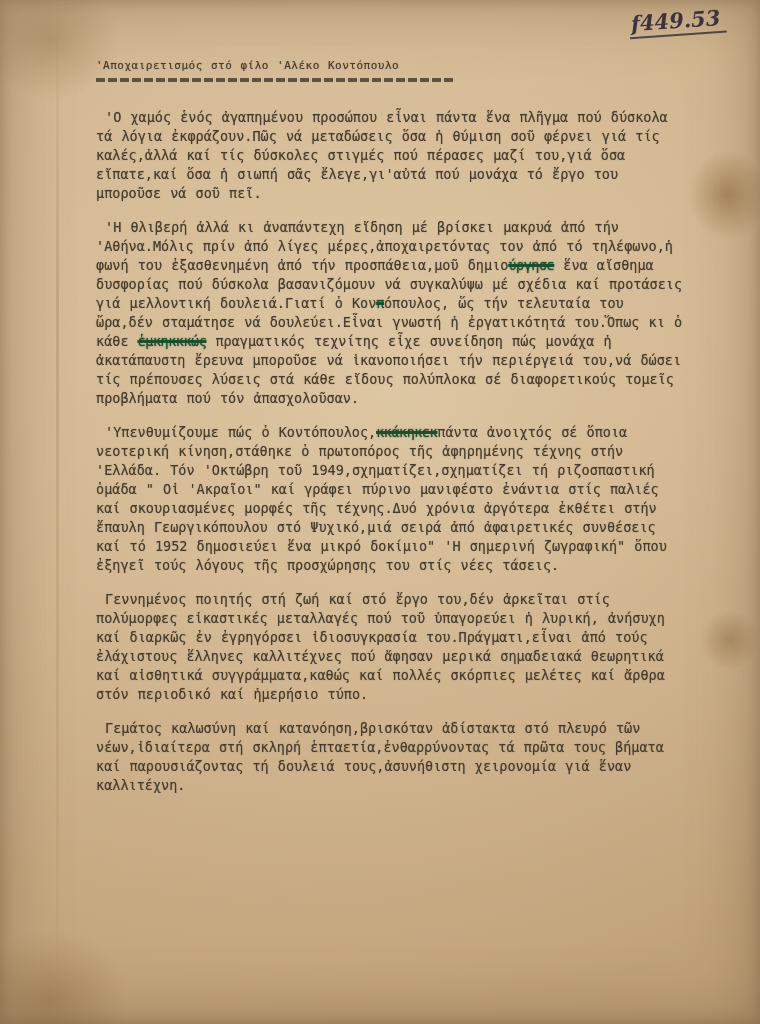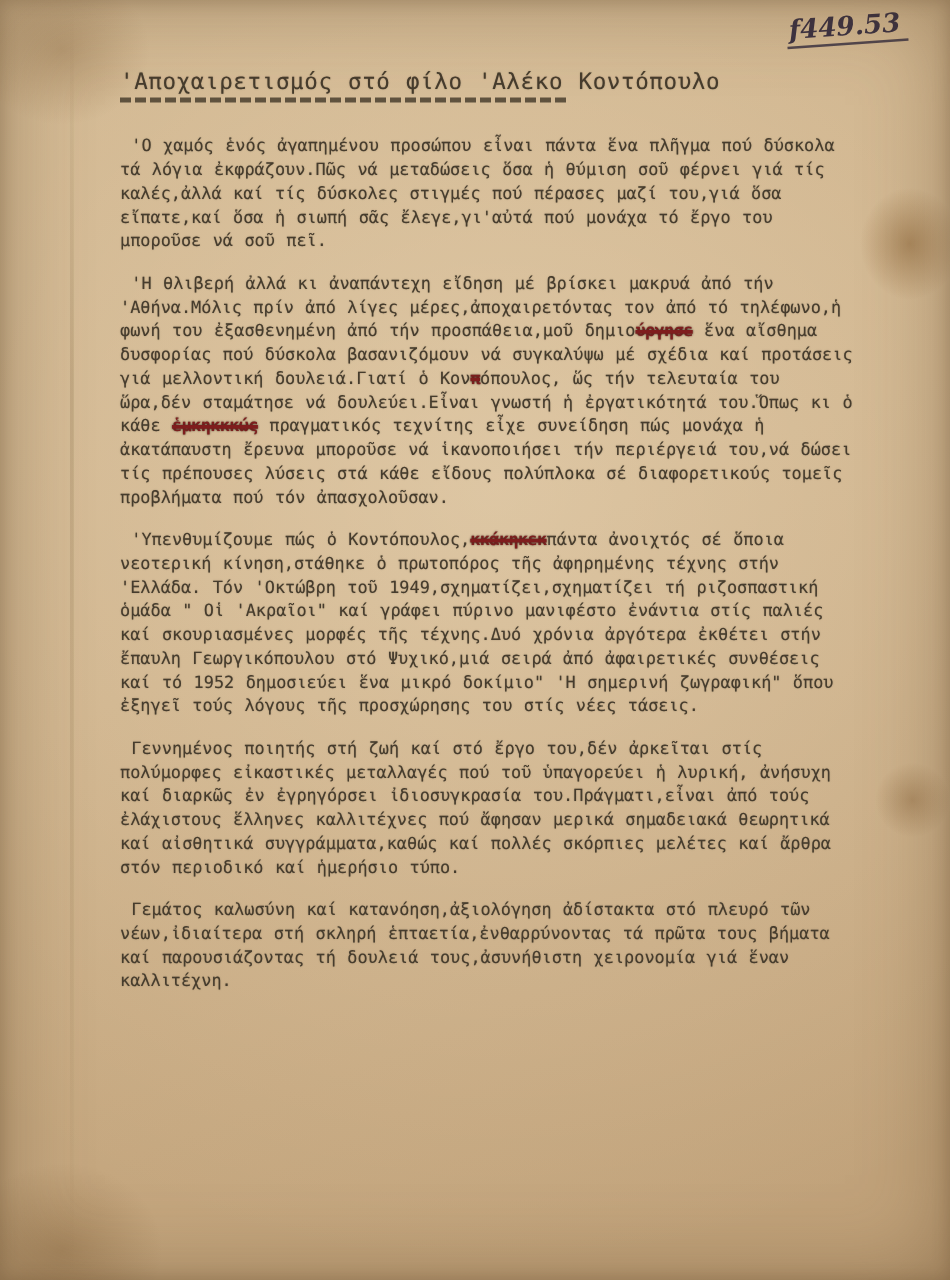--- a/index.html
+++ b/index.html
@@ -36,29 +36,29 @@
     border-bottom:2px solid rgba(58,49,66,0.85);
     padding:0 6px 1px 2px;
   }
 
   .content {
     position:absolute; left:96px; top:56px; width:588px; z-index:3;
     color:#463c2d; font-size:13.5px; line-height:19px;
     text-shadow:0 0 1px rgba(70,60,45,0.55);
     word-spacing:1px;
   }
-  .title { font-size:18px; white-space:nowrap; letter-spacing:0.5px; }
+  .title { font-size:11px; white-space:nowrap; letter-spacing:0.5px; }
   .title-underline {
     height:4px; width:360px; margin:3px 0 26px 0;
     background:repeating-linear-gradient(90deg, #4a3f2e 0 9px, rgba(0,0,0,0) 9px 12px);
     opacity:0.85;
   }
   p.para { margin:0 0 15px 0; text-indent:9px; }
   .struck {
-    font-weight:bold; color:#7f1d1d;
+    font-weight:normal; color:#14532d;
     text-decoration:line-through;
     text-decoration-thickness:2.5px;
     text-shadow:0 0 1.5px rgba(53,44,32,0.9);
     letter-spacing:-0.5px;
   }
 </style>
 </head>
 <body>
 
 <div class="stain stain-top-left"></div>
@@ -70,16 +70,16 @@
 <div class="annotation">f449.53</div>
 
 <div class="content">
   <div class="title">'Αποχαιρετισμός στό φίλο 'Αλέκο Κοντόπουλο</div>
   <div class="title-underline"></div>
 
   <p class="para"><span>'Ο χαμός ἑνός ἀγαπημένου προσώπου εἶναι πάντα ἕνα πλῆγμα πού δύσκολα τά λόγια ἐκφράζουν.Πῶς νά μεταδώσεις ὅσα ἡ θύμιση σοῦ φέρνει γιά τίς καλές,ἀλλά καί τίς δύσκολες στιγμές πού πέρασες μαζί του,γιά ὅσα εἴπατε,καί ὅσα ἡ σιωπή σᾶς ἔλεγε,γι'αὐτά πού μονάχα τό ἔργο του μποροῦσε νά σοῦ πεῖ.</span></p>
   <p class="para"><span>'Η θλιβερή ἀλλά κι ἀναπάντεχη εἴδηση μέ βρίσκει μακρυά ἀπό τήν 'Αθήνα.Μόλις πρίν ἀπό λίγες μέρες,ἀποχαιρετόντας τον ἀπό τό τηλέφωνο,ἡ φωνή του ἐξασθενημένη ἀπό τήν προσπάθεια,μοῦ δημιο</span><span class="struck">ύργησε</span><span> ἕνα αἴσθημα δυσφορίας πού δύσκολα βασανιζόμουν νά συγκαλύψω μέ σχέδια καί προτάσεις γιά μελλοντική δουλειά.Γιατί ὁ Κον</span><span class="struck">π</span><span>όπουλος, ὥς τήν τελευταία του ὥρα,δέν σταμάτησε νά δουλεύει.Εἶναι γνωστή ἡ ἐργατικότητά του.Ὅπως κι ὁ κάθε </span><span class="struck">ἑμκηκκκώς</span><span> πραγματικός τεχνίτης εἶχε συνείδηση πώς μονάχα ἡ ἀκατάπαυστη ἔρευνα μποροῦσε νά ἱκανοποιήσει τήν περιέργειά του,νά δώσει τίς πρέπουσες λύσεις στά κάθε εἴδους πολύπλοκα σέ διαφορετικούς τομεῖς προβλήματα πού τόν ἀπασχολοῦσαν.</span></p>
   <p class="para"><span>'Υπενθυμίζουμε πώς ὁ Κοντόπουλος,</span><span class="struck">κκάκηκεκ</span><span>πάντα ἀνοιχτός σέ ὅποια νεοτερική κίνηση,στάθηκε ὁ πρωτοπόρος τῆς ἀφηρημένης τέχνης στήν 'Ελλάδα. Τόν 'Οκτώβρη τοῦ 1949,σχηματίζει,σχηματίζει τή ριζοσπαστική ὁμάδα " Οἱ 'Ακραῖοι" καί γράφει πύρινο μανιφέστο ἐνάντια στίς παλιές καί σκουριασμένες μορφές τῆς τέχνης.Δυό χρόνια ἀργότερα ἐκθέτει στήν ἔπαυλη Γεωργικόπουλου στό Ψυχικό,μιά σειρά ἀπό ἀφαιρετικές συνθέσεις καί τό 1952 δημοσιεύει ἕνα μικρό δοκίμιο" 'Η σημερινή ζωγραφική" ὅπου ἐξηγεῖ τούς λόγους τῆς προσχώρησης του στίς νέες τάσεις.</span></p>
   <p class="para"><span>Γεννημένος ποιητής στή ζωή καί στό ἔργο του,δέν ἀρκεῖται στίς πολύμορφες εἰκαστικές μεταλλαγές πού τοῦ ὑπαγορεύει ἡ λυρική, ἀνήσυχη καί διαρκῶς ἐν ἐγρηγόρσει ἰδιοσυγκρασία του.Πράγματι,εἶναι ἀπό τούς ἐλάχιστους ἕλληνες καλλιτέχνες πού ἄφησαν μερικά σημαδειακά θεωρητικά καί αἰσθητικά συγγράμματα,καθώς καί πολλές σκόρπιες μελέτες καί ἄρθρα στόν περιοδικό καί ἡμερήσιο τύπο.</span></p>
-  <p class="para"><span>Γεμάτος καλωσύνη καί κατανόηση,ἀξιολόγηση ἀδίστακτα στό πλευρό τῶν νέων,ἰδιαίτερα στή σκληρή ἑπταετία,ἐνθαρρύνοντας τά πρῶτα τους βήματα καί παρουσιάζοντας τή δουλειά τους,ἀσυνήθιστη χειρονομία γιά ἕναν καλλιτέχνη.</span></p>
+  <p class="para"><span>Γεμάτος καλωσύνη καί κατανόηση,βρισκόταν ἀδίστακτα στό πλευρό τῶν νέων,ἰδιαίτερα στή σκληρή ἑπταετία,ἐνθαρρύνοντας τά πρῶτα τους βήματα καί παρουσιάζοντας τή δουλειά τους,ἀσυνήθιστη χειρονομία γιά ἕναν καλλιτέχνη.</span></p>
 </div>
 
 <div class="vignette"></div>
 
 </body></html>

